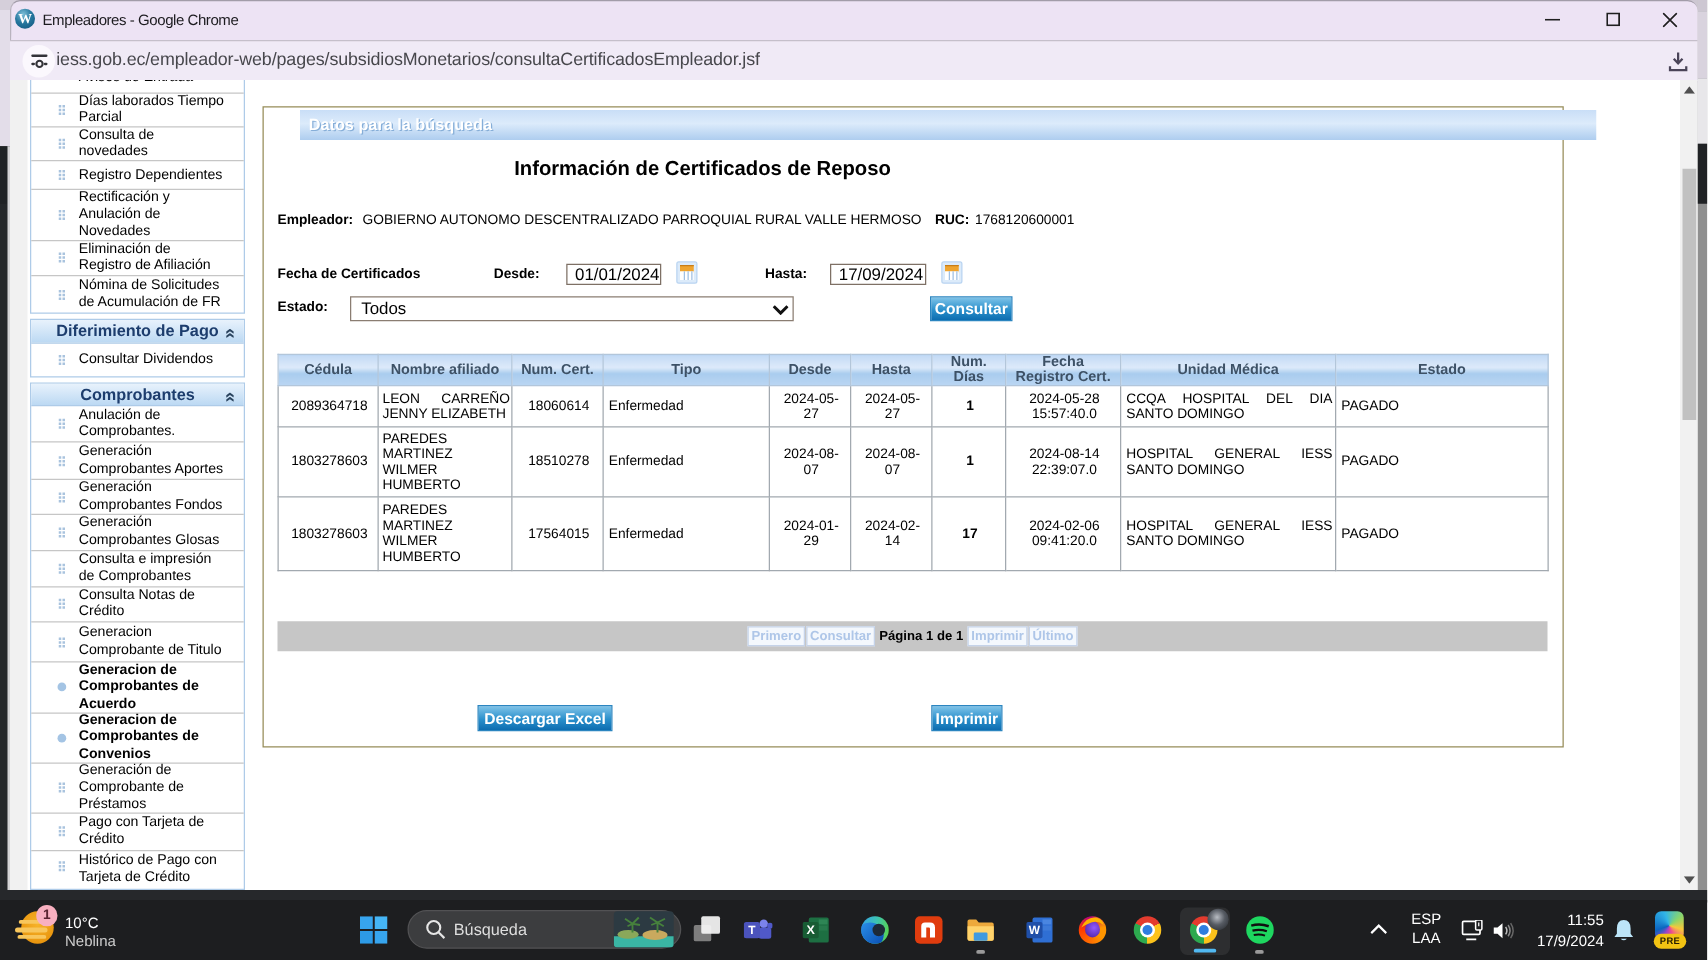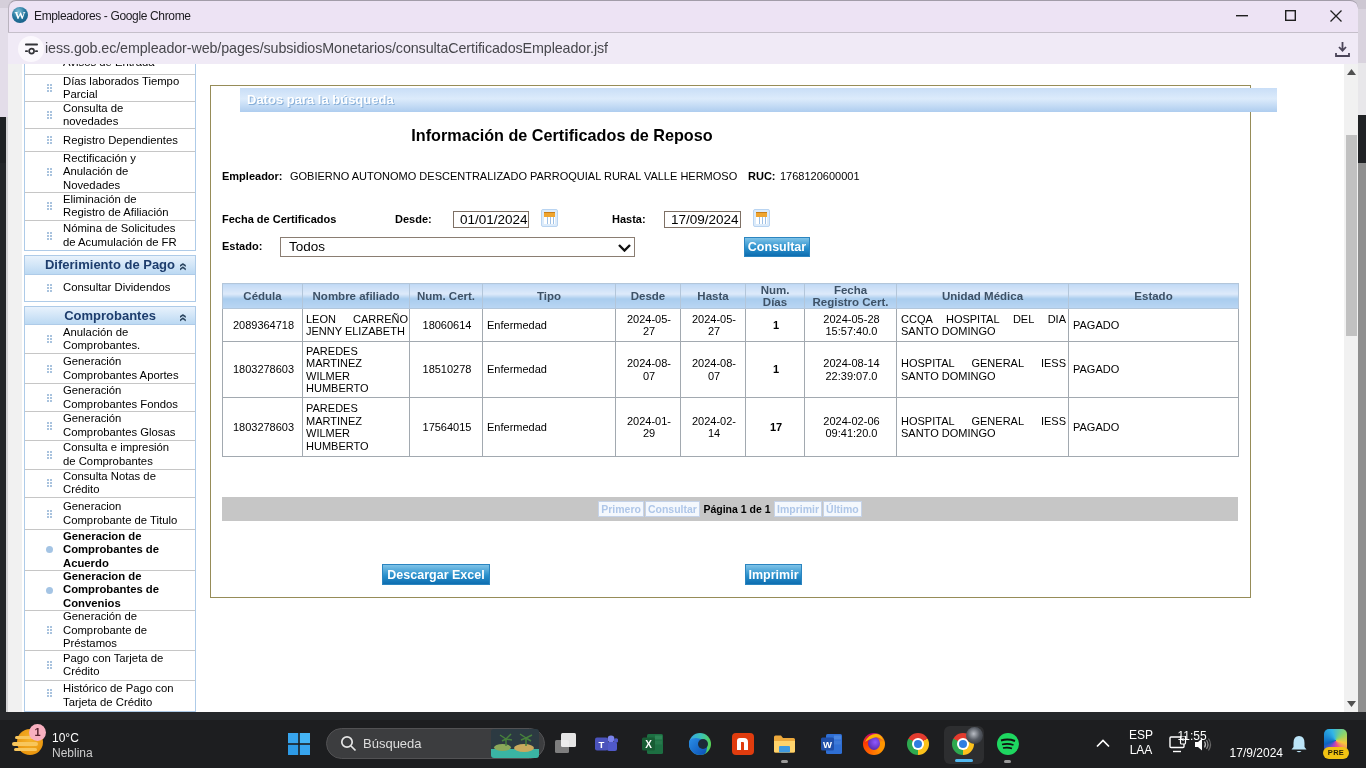--- a/index.html
+++ b/index.html
@@ -556,21 +556,21 @@
     <path d="M4 15.5 L12 15.5" stroke="#fff" stroke-width="1.4"></path>
     <rect x="11.5" y="0" width="5" height="8" rx="1" fill="#1d1e20" stroke="#fff" stroke-width="1.2"></rect>
     <path d="M14 2 L14 5" stroke="#fff" stroke-width="1"></path>
   </svg>
   <svg class="abs" style="left:1194px;top:737px" width="20" height="15">
     <path d="M1 5 L4 5 L8 1.5 L8 13.5 L4 10 L1 10 Z" fill="#fff"></path>
     <path d="M10.5 4.5 Q12.5 7.5 10.5 10.5" stroke="#bbb" stroke-width="1.2" fill="none"></path>
     <path d="M12.5 3 Q15.5 7.5 12.5 12" stroke="#888" stroke-width="1.2" fill="none"></path>
     <path d="M14.5 1.5 Q18.5 7.5 14.5 13.5" stroke="#666" stroke-width="1.2" fill="none"></path>
   </svg>
-  <div class="abs" style="left:1152px;top:729px;width:80px;color:#fff;font-size:12px;text-align:center;">11:55</div>
+  <div class="abs" style="left:1203px;top:729px;width:80px;color:#fff;font-size:12px;text-align:right;">11:55</div>
   <div class="abs" style="left:1203px;top:746px;width:80px;color:#fff;font-size:12px;text-align:right;">17/9/2024</div>
   <svg class="abs" style="left:1290px;top:735px" width="18" height="19">
     <path d="M9 1 Q14.5 1 14.5 8 L14.5 12 L16.5 14.5 L1.5 14.5 L3.5 12 L3.5 8 Q3.5 1 9 1Z" fill="#bce5f8"></path>
     <path d="M6.5 16 Q9 18.5 11.5 16 Z" fill="#bce5f8"></path>
   </svg>
 
   <div class="abs" style="left:1324px;top:729px;width:23px;height:23px;border-radius:5px;background:conic-gradient(from 250deg,#0b64c0,#31b5e8 25%,#8bd66a 45%,#f8c83a 60%,#ef4e8e 75%,#9a44c8 88%,#0b64c0);"></div>
   <div class="abs" style="left:1323px;top:747px;width:26px;height:12px;border-radius:6px;background:#f2c313;color:#241c00;font:bold 7.5px/12px 'Liberation Sans',sans-serif;text-align:center;letter-spacing:0.3px;">PRE</div>
 </div>
 

